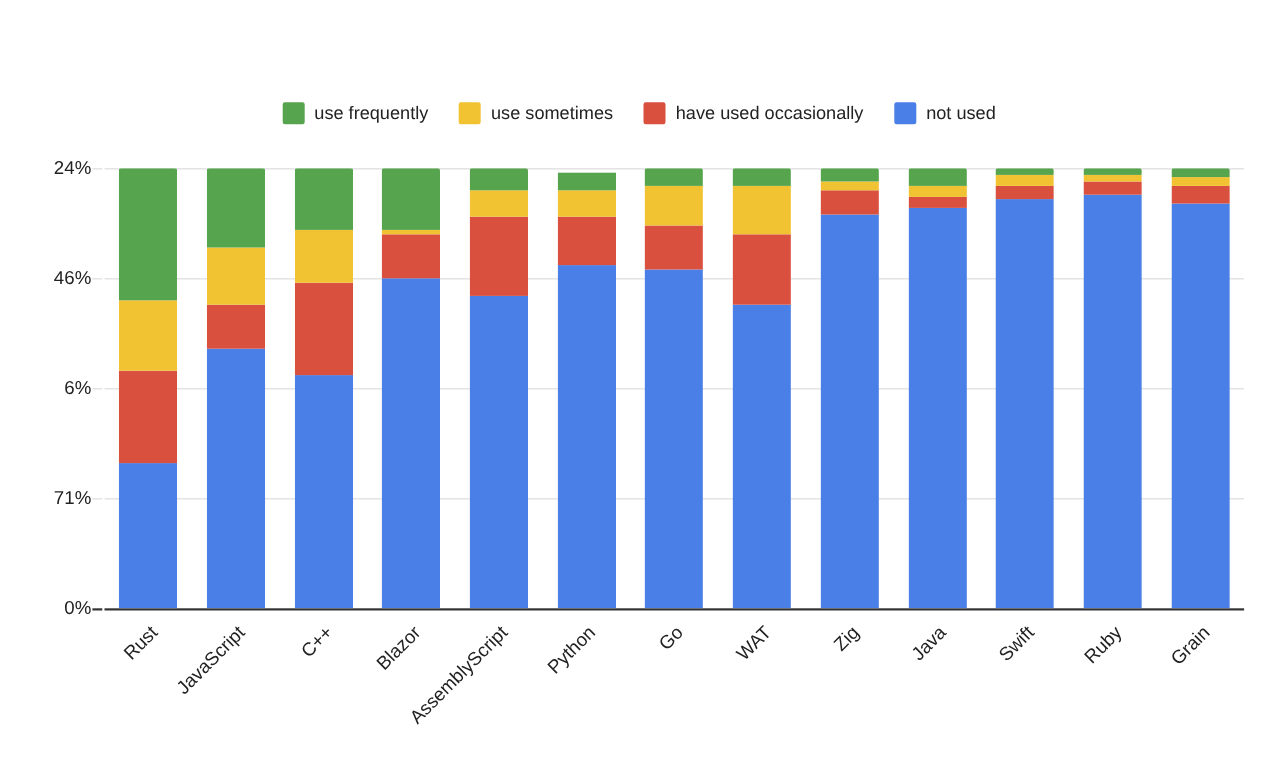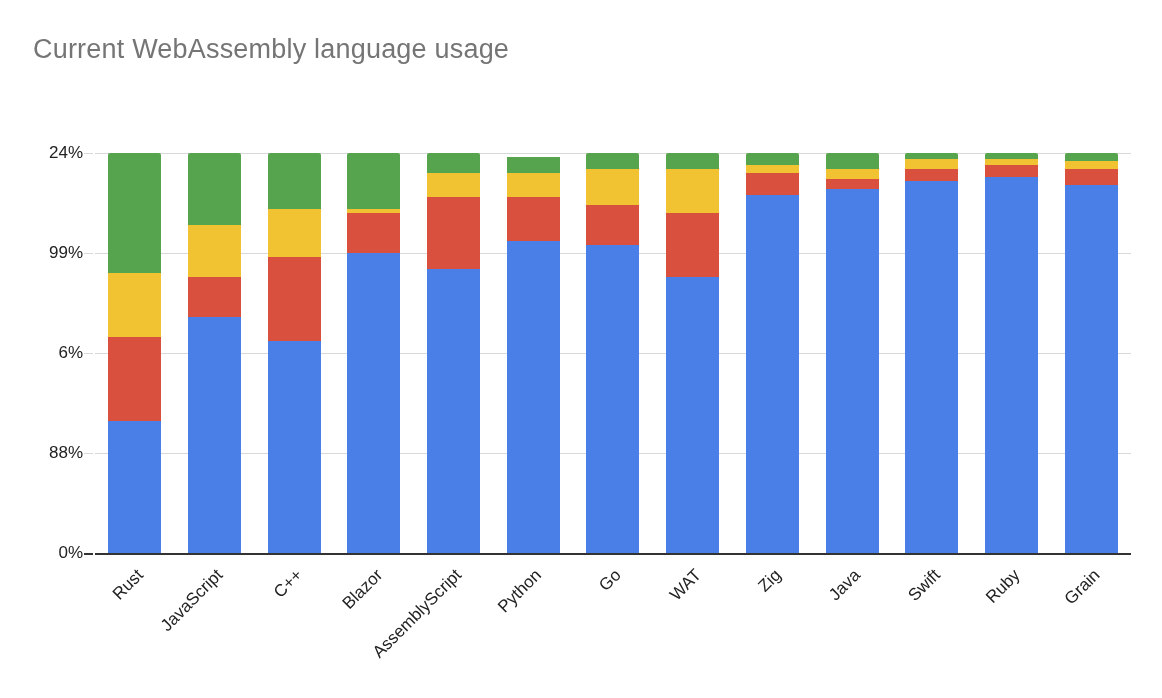--- a/index.html
+++ b/index.html
@@ -73,28 +73,45 @@
     transform-origin:top right;
     transform:rotate(-45deg) translateX(-2px);
     font-size:17px;color:#222222;white-space:nowrap;
   }
 </style>
 </head>
 <body>
 
 <div class="chart-root">
 
-  <div class="chart-title">Current WebAssembly language usage</div>
-
+
+  <div class="legend" id="legend">
+      <div class="legend-item">
+        <span class="legend-swatch" style="background: rgb(86, 164, 77);"></span>
+        <span class="legend-label">use frequently</span>
+      </div>
+      <div class="legend-item">
+        <span class="legend-swatch" style="background: rgb(241, 194, 50);"></span>
+        <span class="legend-label">use sometimes</span>
+      </div>
+      <div class="legend-item">
+        <span class="legend-swatch" style="background: rgb(217, 80, 63);"></span>
+        <span class="legend-label">have used occasionally</span>
+      </div>
+      <div class="legend-item">
+        <span class="legend-swatch" style="background: rgb(74, 127, 232);"></span>
+        <span class="legend-label">not used</span>
+      </div>
+    </div>
 
   <div class="ylabels" id="ylabels">
       <div class="ytick-label" style="top: 400px;">0%</div>
-      <div class="ytick-label" style="top: 300px;">88%</div>
+      <div class="ytick-label" style="top: 300px;">71%</div>
       <div class="ytick-label" style="top: 200px;">6%</div>
-      <div class="ytick-label" style="top: 100px;">99%</div>
+      <div class="ytick-label" style="top: 100px;">46%</div>
       <div class="ytick-label" style="top: 0px;">24%</div>
     </div>
 
   <div class="plot">
     <div id="gridlines">
         <div class="gridline axisline" style="top: 400px;"></div>
         <div class="tick-mark zero" style="top: 400px;"></div>
         <div class="gridline" style="top: 300px;"></div>
         <div class="tick-mark" style="top: 300px;"></div>
         <div class="gridline" style="top: 200px;"></div>

